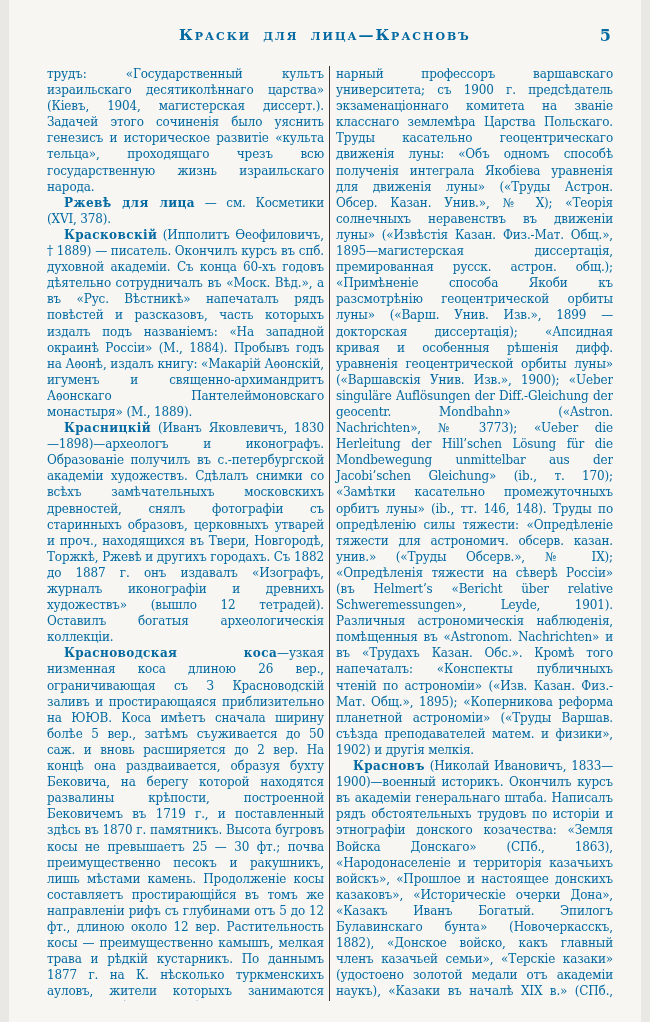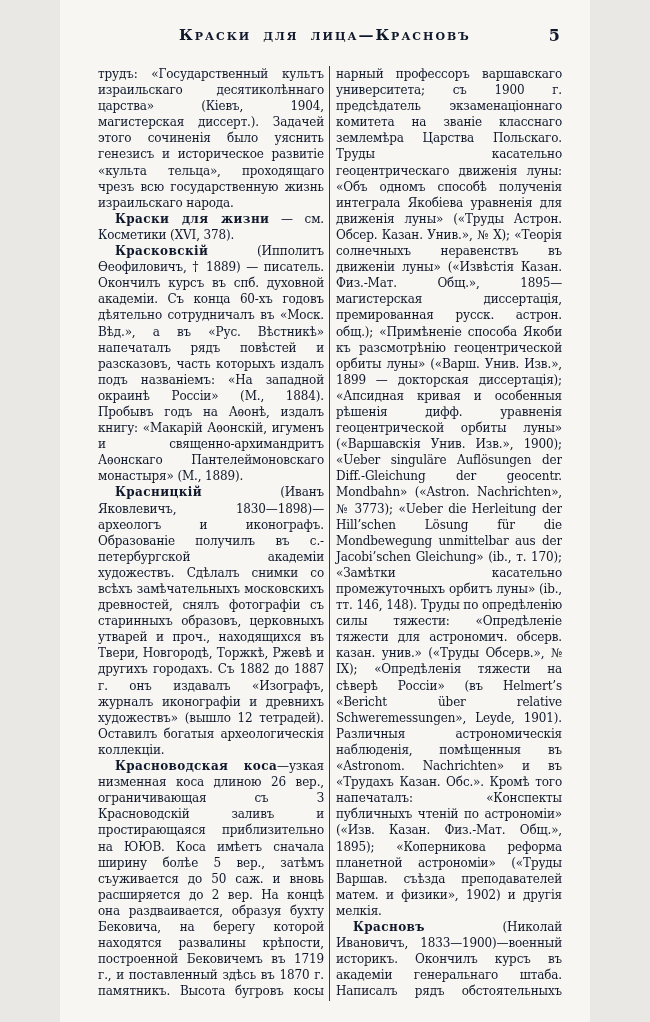--- a/index.html
+++ b/index.html
@@ -2,25 +2,25 @@
 <html lang="ru"><head>
 <meta charset="utf-8">
 <style>
   html, body {
     margin: 0;
     padding: 0;
     background: #e9e8e4;
   }
   .page {
     position: relative;
-    width: 530px;
+    width: 632px;
     height: 1022px;
     margin: 0 auto;
     background: #f7f6f2;
-    color: #0f172a;
+    color: #0369a1;
     font-family: "DejaVu Serif", "Liberation Serif", serif;
     overflow: hidden;
     box-sizing: border-box;
   }
   .running-head {
     position: relative;
     height: 30px;
     padding-top: 26px;
   }
   .running-head .title {
@@ -79,21 +79,21 @@
 
   <div class="running-head">
     <span class="title">Краски для лица—Красновъ</span>
     <span class="pageno">5</span>
   </div>
 
   <div class="columns">
 
     <div class="col col-left">
       <p class="entry cont"><span>трудъ: «Государственный культъ израильскаго десятиколѣннаго царства» (Кіевъ, 1904, магистерская диссерт.). Задачей этого сочиненія было уяснить генезисъ и историческое развитіе «культа тельца», проходящаго чрезъ всю государственную жизнь израильскаго народа.</span></p>
-      <p class="entry"><b class="term">Краски для жизни</b><span> — см. Косметики (XVI, 378).</span></p>
+      <p class="entry"><b class="term">Ржевѣ для лица</b><span> — см. Косметики (XVI, 378).</span></p>
       <p class="entry"><b class="term">Красковскій</b><span> (Ипполитъ Ѳеофиловичъ, † 1889) — писатель. Окончилъ курсъ въ спб. духовной академіи. Съ конца 60-хъ годовъ дѣятельно сотрудничалъ въ «Моск. Вѣд.», а въ «Рус. Вѣстникѣ» напечаталъ рядъ повѣстей и разсказовъ, часть которыхъ издалъ подъ названіемъ: «На западной окраинѣ Россіи» (М., 1884). Пробывъ годъ на Аѳонѣ, издалъ книгу: «Макарій Аѳонскій, игуменъ и священно-архимандритъ Аѳонскаго Пантелеймоновскаго монастыря» (М., 1889).</span></p>
       <p class="entry"><b class="term">Красницкій</b><span> (Иванъ Яковлевичъ, 1830—1898)—археологъ и иконографъ. Образованіе получилъ въ с.-петербургской академіи художествъ. Сдѣлалъ снимки со всѣхъ замѣчательныхъ московскихъ древностей, снялъ фотографіи съ старинныхъ образовъ, церковныхъ утварей и проч., находящихся въ Твери, Новгородѣ, Торжкѣ, Ржевѣ и другихъ городахъ. Съ 1882 до 1887 г. онъ издавалъ «Изографъ, журналъ иконографіи и древнихъ художествъ» (вышло 12 тетрадей). Оставилъ богатыя археологическія коллекціи.</span></p>
       <p class="entry"><b class="term">Красноводская коса</b><span>—узкая низменная коса длиною 26 вер., ограничивающая съ З Красноводскій заливъ и простирающаяся приблизительно на ЮЮВ. Коса имѣетъ сначала ширину болѣе 5 вер., затѣмъ съуживается до 50 саж. и вновь расширяется до 2 вер. На концѣ она раздваивается, образуя бухту Бековича, на берегу которой находятся развалины крѣпости, построенной Бековичемъ въ 1719 г., и поставленный здѣсь въ 1870 г. памятникъ. Высота бугровъ косы не превышаетъ 25 — 30 фт.; почва преимущественно песокъ и ракушникъ, лишь мѣстами камень. Продолженіе косы составляетъ простирающійся въ томъ же направленіи рифъ съ глубинами отъ 5 до 12 фт., длиною около 12 вер. Растительность косы — преимущественно камышъ, мелкая трава и рѣдкій кустарникъ. По даннымъ 1877 г. на К. нѣсколько туркменскихъ ауловъ, жители которыхъ занимаются главнымъ образомъ рыболовствомъ.</span></p>
 
     </div>
 
     <div class="divider"></div>
 
     <div class="col col-right">
       <p class="entry cont"><span>нарный профессоръ варшавскаго университета; съ 1900 г. предсѣдатель экзаменаціоннаго комитета на званіе класснаго землемѣра Царства Польскаго. Труды касательно геоцентрическаго движенія луны: «Объ одномъ способѣ полученія интеграла Якобіева уравненія для движенія луны» («Труды Астрон. Обсер. Казан. Унив.», № X); «Теорія солнечныхъ неравенствъ въ движеніи луны» («Извѣстія Казан. Физ.-Мат. Общ.», 1895—магистерская диссертація, премированная русск. астрон. общ.); «Примѣненіе способа Якоби къ разсмотрѣнію геоцентрической орбиты луны» («Варш. Унив. Изв.», 1899 — докторская диссертація); «Апсидная кривая и особенныя рѣшенія дифф. уравненія геоцентрической орбиты луны» («Варшавскія Унив. Изв.», 1900); «Ueber singuläre Auflösungen der Diff.-Gleichung der geocentr. Mondbahn» («Astron. Nachrichten», № 3773); «Ueber die Herleitung der Hill’schen Lösung für die Mondbewegung unmittelbar aus der Jacobi’schen Gleichung» (ib., т. 170); «Замѣтки касательно промежуточныхъ орбитъ луны» (ib., тт. 146, 148). Труды по опредѣленію силы тяжести: «Опредѣленіе тяжести для астрономич. обсерв. казан. унив.» («Труды Обсерв.», № IX); «Опредѣленія тяжести на сѣверѣ Россіи» (въ Helmert’s «Bericht über relative Schweremessungen», Leyde, 1901). Различныя астрономическія наблюденія, помѣщенныя въ «Astronom. Nachrichten» и въ «Трудахъ Казан. Обс.». Кромѣ того напечаталъ: «Конспекты публичныхъ чтеній по астрономіи» («Изв. Казан. Физ.-Мат. Общ.», 1895); «Коперникова реформа планетной астрономіи» («Труды Варшав. съѣзда преподавателей матем. и физики», 1902) и другія мелкія.</span></p>

